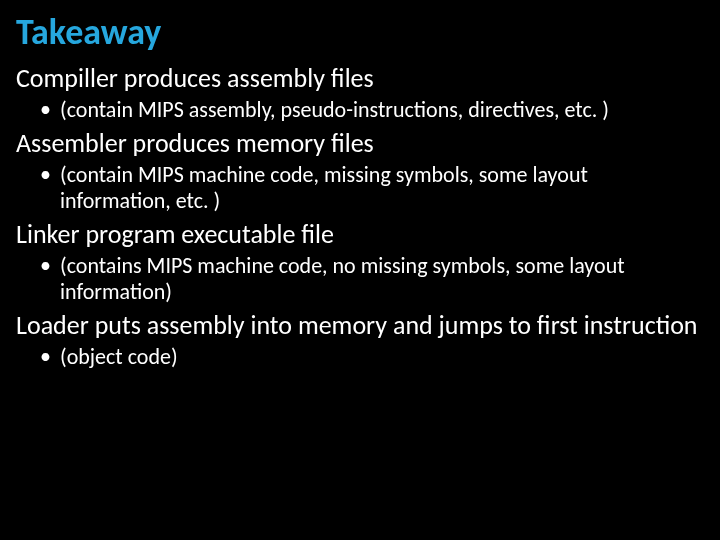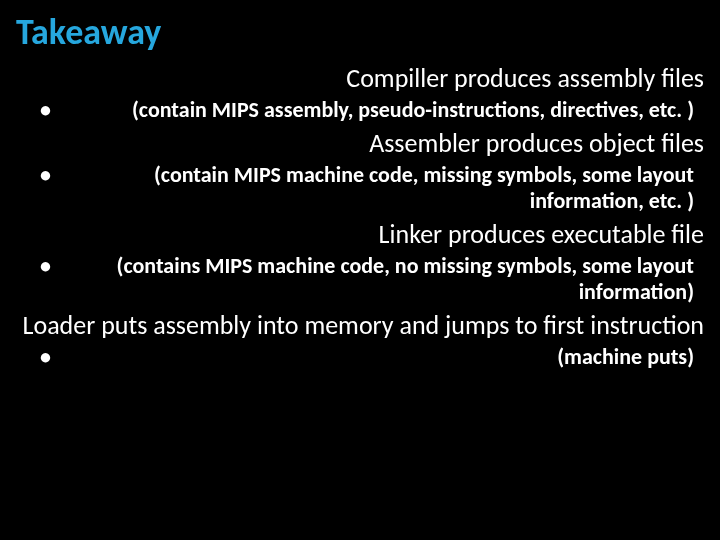--- a/index.html
+++ b/index.html
@@ -1,15 +1,15 @@
 <!DOCTYPE html>
 <html><head>
 <meta charset="utf-8">
 <style>
-  * { margin: 0; padding: 0; box-sizing: border-box; text-align: right; }
+  * { margin: 0; padding: 0; box-sizing: border-box; }
   html, body { width: 720px; height: 540px; }
   body {
     background: #000000;
     font-family: Calibri, "Segoe UI", Arial, sans-serif;
     color: #ffffff;
     padding: 10px 16px 16px 16px;
   }
   .title {
     color: #26a7de;
     font-size: 36px;
@@ -29,47 +29,46 @@
     list-style: none;
     padding-left: 44px;
     margin-bottom: 6px;
   }
   .sub-list li {
     position: relative;
     font-size: 22px;
     line-height: 1.18;
     color: #ffffff;
     padding-right: 10px;
-    font-weight: bold;
   }
   .sub-list li::before {
     content: "•";
     position: absolute;
     left: -20px;
     top: 0;
     color: #ffffff;
     font-size: 22px;
   }
 </style>
 </head>
 <body>
 
 <div class="title">Takeaway</div>
 
 <div class="section-heading">Compiller produces assembly files</div>
 <ul class="sub-list">
   <li>(contain MIPS assembly, pseudo-instructions, directives, etc. )</li>
 </ul>
 
-<div class="section-heading">Assembler produces object files</div>
+<div class="section-heading">Assembler produces memory files</div>
 <ul class="sub-list">
   <li>(contain MIPS machine code, missing symbols, some layout information, etc. )</li>
 </ul>
 
-<div class="section-heading">Linker produces executable file</div>
+<div class="section-heading">Linker program executable file</div>
 <ul class="sub-list">
   <li>(contains MIPS machine code, no missing symbols, some layout information)</li>
 </ul>
 
 <div class="section-heading">Loader puts assembly into memory and jumps to first instruction</div>
 <ul class="sub-list">
-  <li>(machine puts)</li>
+  <li>(object code)</li>
 </ul>
 
 </body></html>

